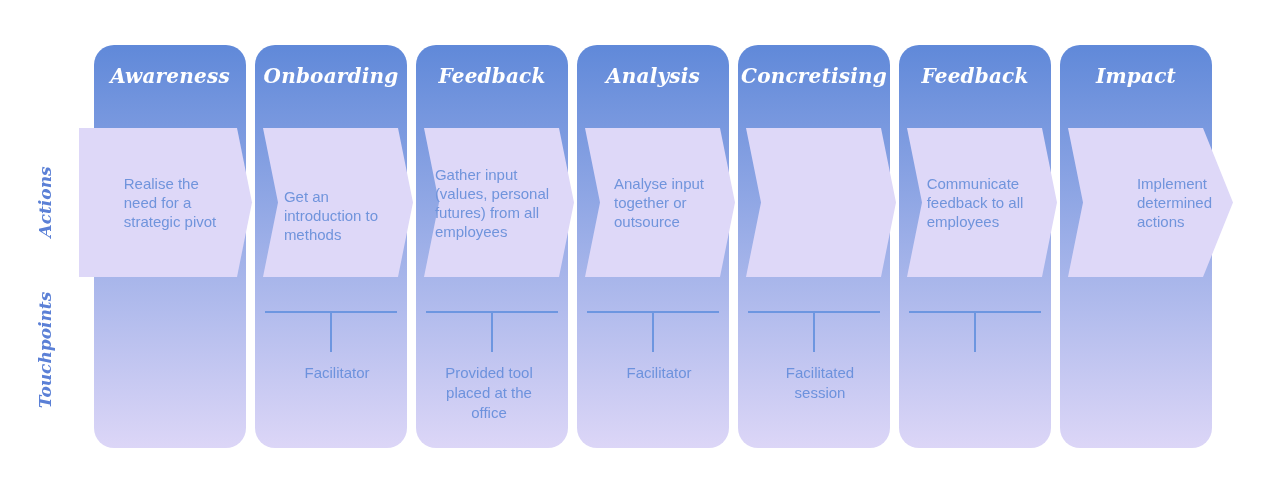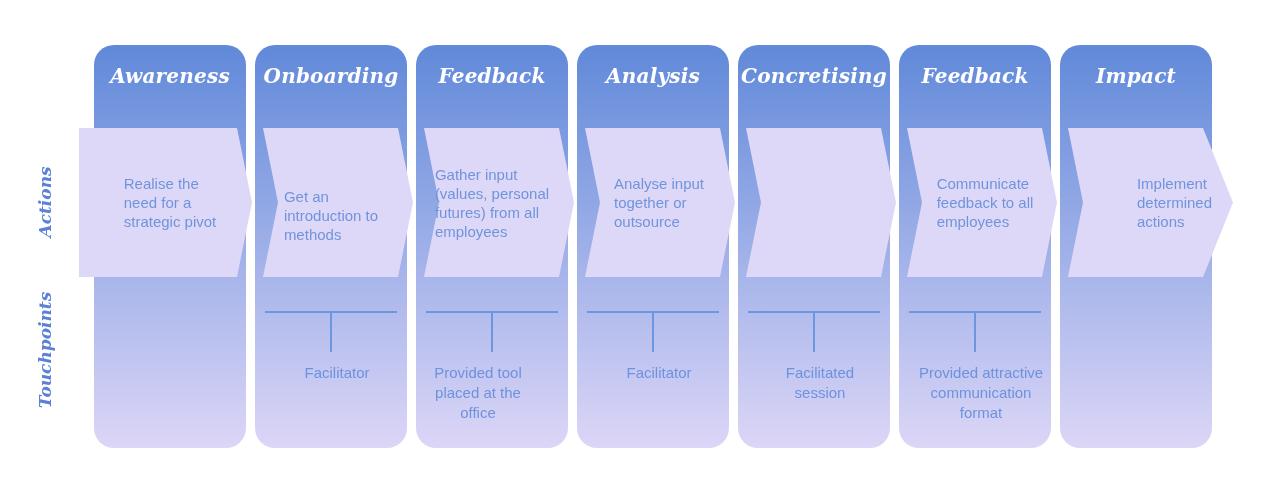--- a/index.html
+++ b/index.html
@@ -132,35 +132,32 @@
     <div class="action-text">Gather input
 (values, personal
 futures) from all
 employees</div>
   </div>
   <div class="action-cell" style="left:577px;margin-left:6px;">
     <div class="action-text">Analyse input
 together or
 outsource</div>
   </div>
-  <div class="action-cell" style="left:899px;margin-left:10px;">
+  <div class="action-cell" style="left:899px;">
     <div class="action-text">Communicate
 feedback to all
 employees</div>
   </div>
   <div class="action-cell" style="left:1060px;justify-content:flex-end;">
     <div class="action-text">Implement
 determined
 actions</div>
   </div>
 
   <div class="touchpoint-label" style="left:255px;">Facilitator</div>
-  <div class="touchpoint-label" style="left:396px;">Provided tool
+  <div class="touchpoint-label" style="left:407px;">Provided tool
 placed at the
 office</div>
   <div class="touchpoint-label" style="left:577px;">Facilitator</div>
   <div class="touchpoint-label" style="left:738px;">Facilitated
 session</div>
-  <div class="touchpoint-label" style="left:899px;">Provided attractive
-communication
-format</div>
 
 </div>
 
 </body></html>

